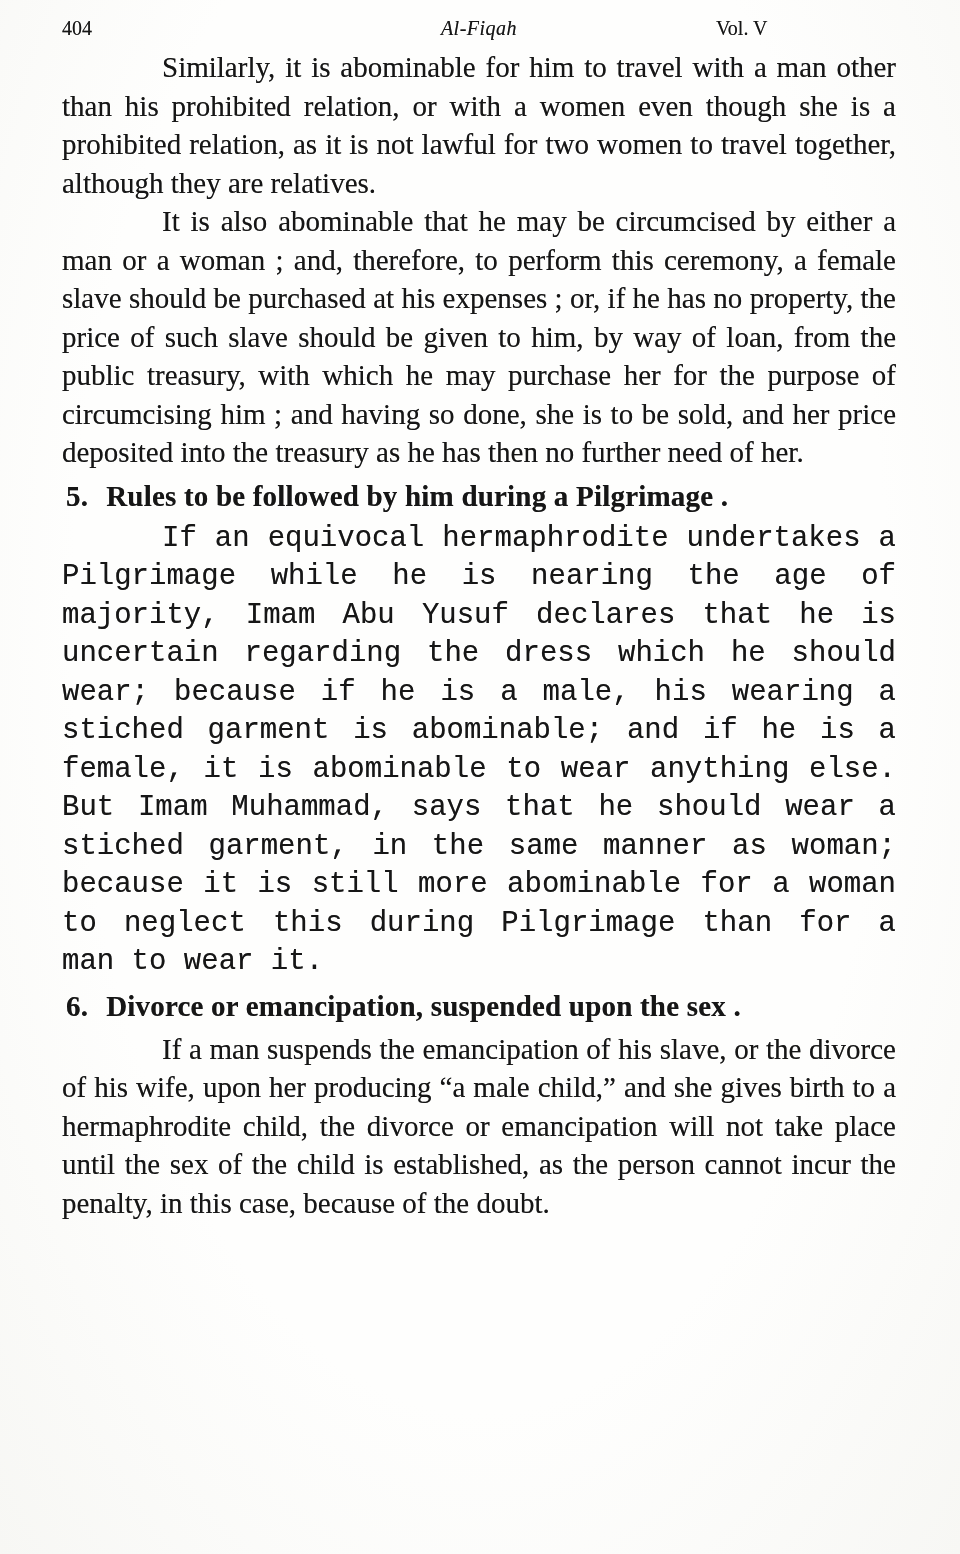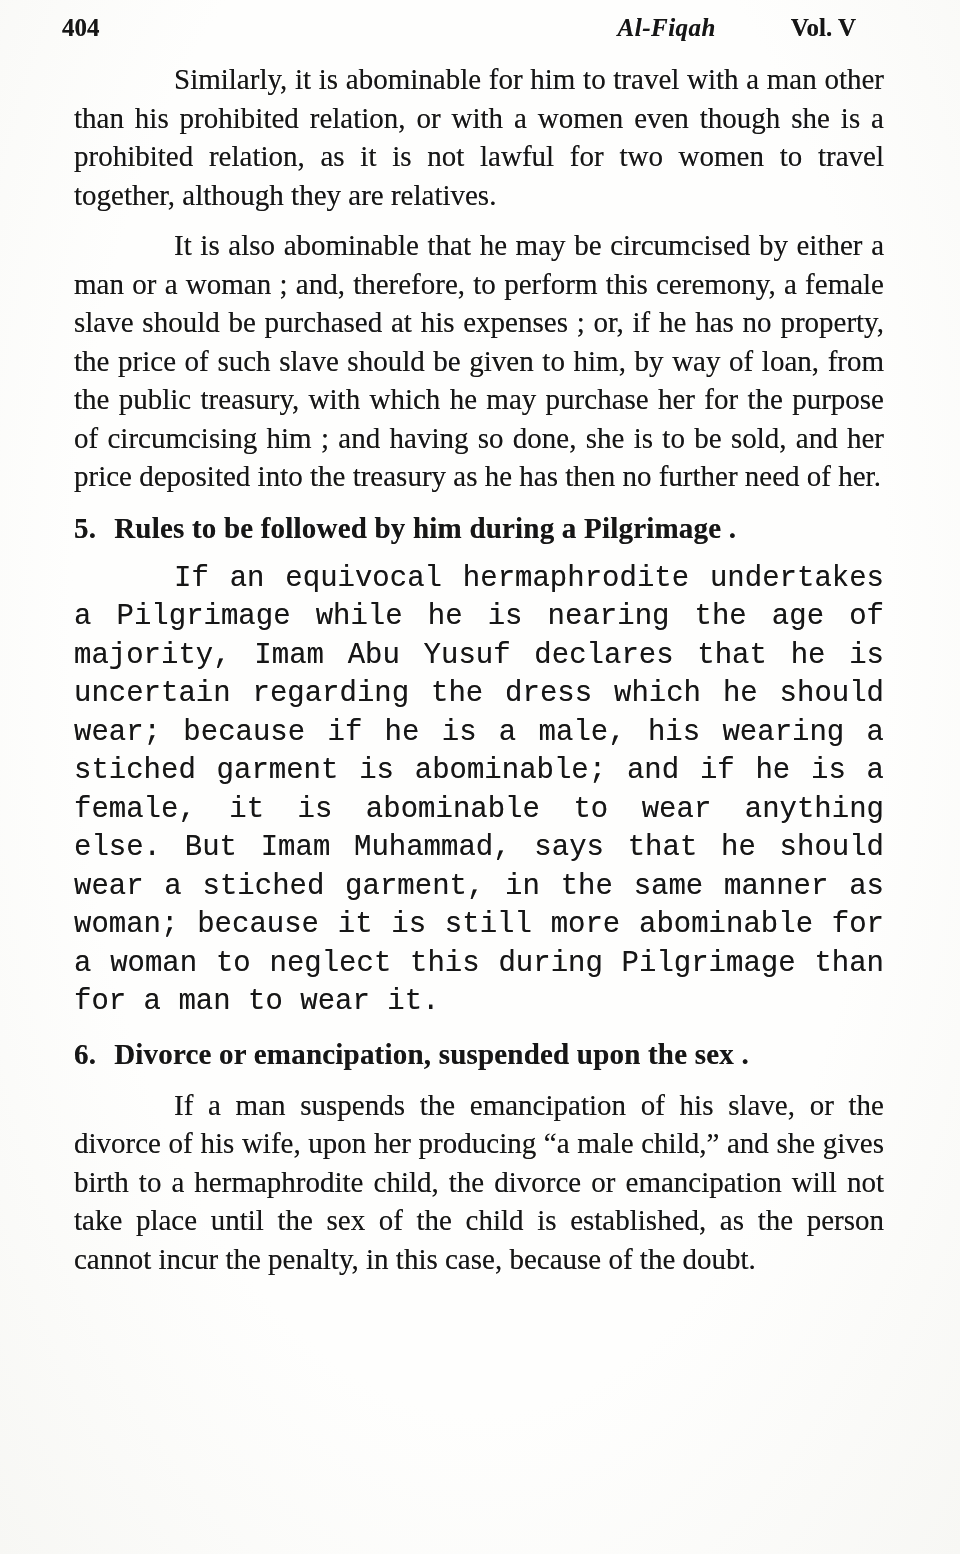--- a/index.html
+++ b/index.html
@@ -21,57 +21,55 @@
   }
   .page * { box-sizing: border-box; }
 
   .scan-text {
     text-shadow: 0 0 0.6px rgba(20,20,20,0.55);
   }
 
   .page-header {
     display: flex;
     align-items: baseline;
-    font-size: 25px;
+    font-size: 20px;
     line-height: 40px;
-    font-weight: bold;
   }
   .page-header .page-number {
     width: 180px;
     text-align: left;
   }
   .page-header .book-title {
     flex: 1;
-    text-align: right;
+    text-align: center;
     font-style: italic;
     letter-spacing: 0.5px;
   }
   .page-header .volume {
     width: 180px;
-    text-align: right;
     padding-right: 40px;
   }
 
   .body-text {
     font-size: 29px;
     line-height: 38.5px;
     text-align: justify;
   }
 
   p.paragraph {
-    margin: 12px;
+    margin: 0;
     text-indent: 100px;
   }
   .p1 { margin-top: 35px; }
   .p2 { margin-top: 28px; font-family: Liberation Serif, serif; }
   .p3 { margin-top: 40px; font-family: Liberation Mono, monospace; }
   .p4 { margin-top: 40px; }
 
   h2.section-heading {
-    margin: 12px;
+    margin: 4px;
     font-size: 29px;
     line-height: 40px;
     font-weight: bold;
     text-align: left;
     letter-spacing: 0.2px;
   }
   .h5 { margin-top: 25px; }
   .h6 { margin-top: 14px; font-family: Liberation Serif, serif; }
   .section-heading .heading-number {
     display: inline-block;

